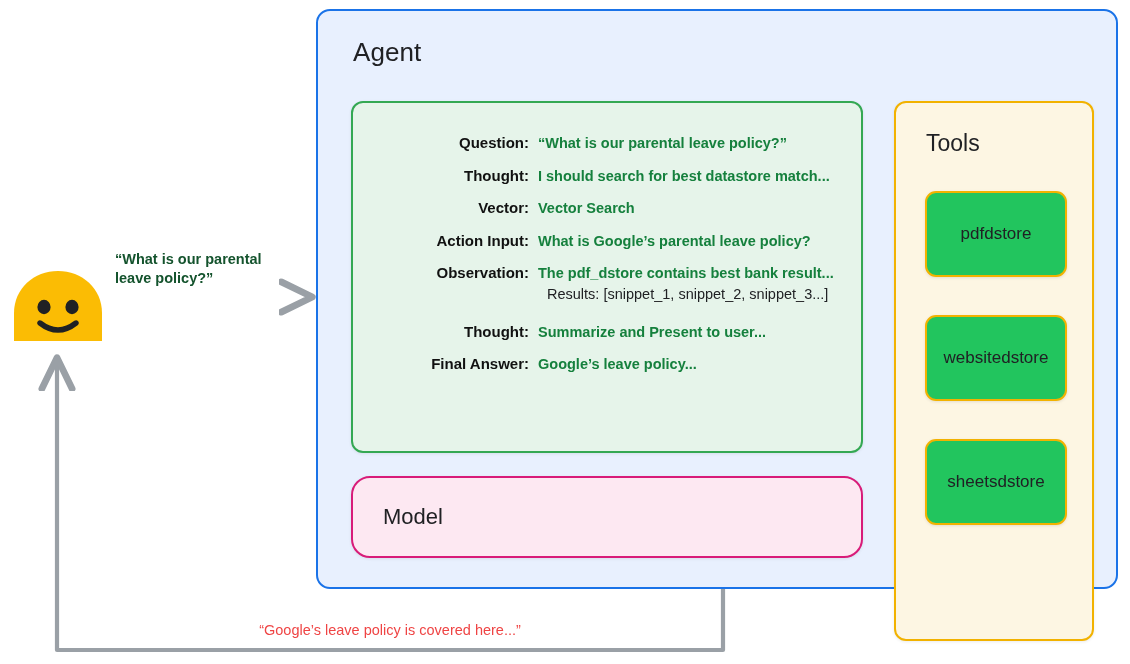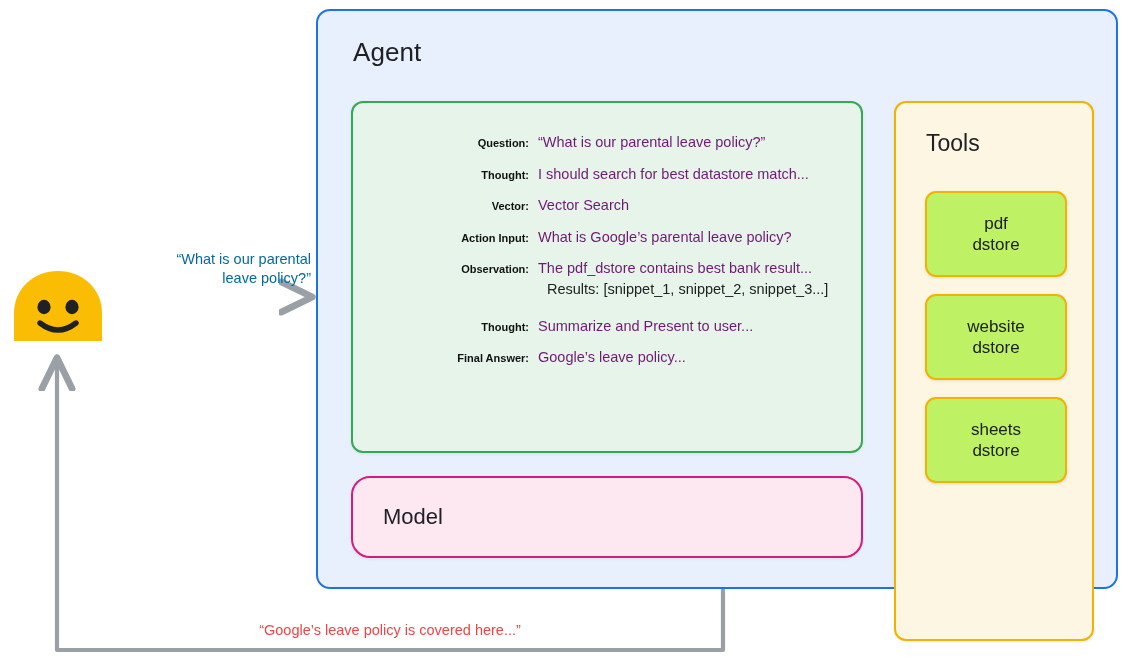--- a/index.html
+++ b/index.html
@@ -37,25 +37,25 @@
     height: 72px;
     z-index: 3;
   }
 
   
   .question-label {
     position: absolute;
     left: 115px;
     top: 250px;
     width: 196px;
-    text-align: right;
+    text-align: left;
     font-size: 14.5px;
     line-height: 1.28;
-    font-weight: 400;
-    color: #0369a1;
+    font-weight: 700;
+    color: #14532d;
     z-index: 3;
   }
 
   
   .answer-label {
     position: absolute;
     left: 160px;
     top: 622px;
     width: 460px;
     text-align: center;
@@ -110,31 +110,31 @@
   .row {
     display: flex;
     align-items: baseline;
     margin-bottom: 15.5px;
   }
   .row.gap-before { margin-top: 21px; }
   .row-label {
     width: 176px;
     text-align: right;
     flex: 0 0 176px;
-    font-size: 11px;
+    font-size: 15px;
     font-weight: bold;
     color: #111111;
     white-space: nowrap;
   }
   .row-value {
     flex: 1 1 auto;
     padding-left: 9px;
     font-size: 14.5px;
-    font-weight: 400;
-    color: #701a75;
+    font-weight: 700;
+    color: #15803d;
     white-space: nowrap;
   }
   .row-subvalue {
     margin-left: 185px;
     padding-left: 9px;
     font-size: 14.5px;
     color: #202124;
     margin-top: -11px;
     margin-bottom: 15.5px;
     white-space: nowrap;
@@ -188,24 +188,24 @@
     left: 29px;
     top: 88px;
     width: 142px;
   }
   .tool-card {
     width: 142px;
     height: 86px;
     box-sizing: border-box;
     border: 2.5px solid #f2b200;
     border-radius: 11px;
-    background: #bef264;
-    margin-bottom: 17px;
+    background: #22c55e;
+    margin-bottom: 38px;
     display: flex;
-    flex-direction: column;
+    flex-direction: row;
     align-items: center;
     justify-content: center;
     box-shadow: 0 1px 3px rgba(60,64,67,0.13);
   }
   .tool-card .line1,
   .tool-card .line2 {
     font-size: 17px;
     font-weight: 400;
     color: #202124;
     line-height: 1.25;

